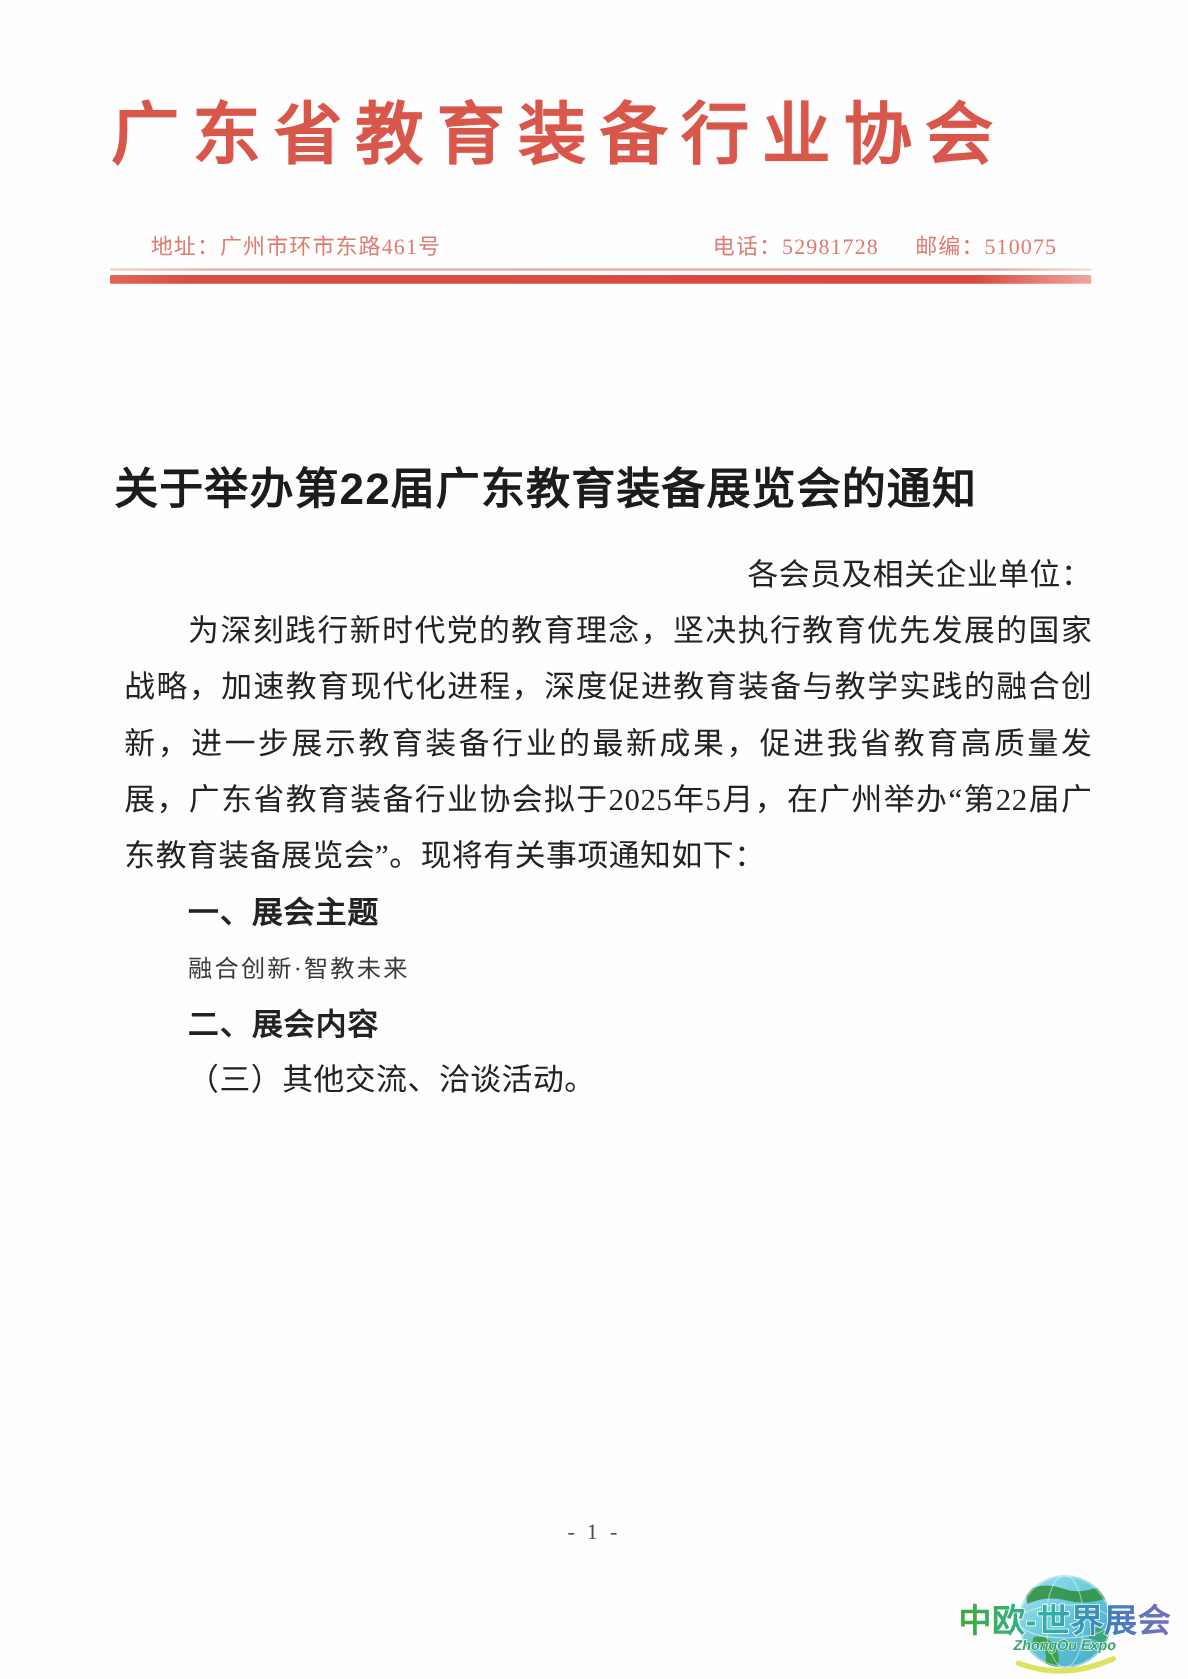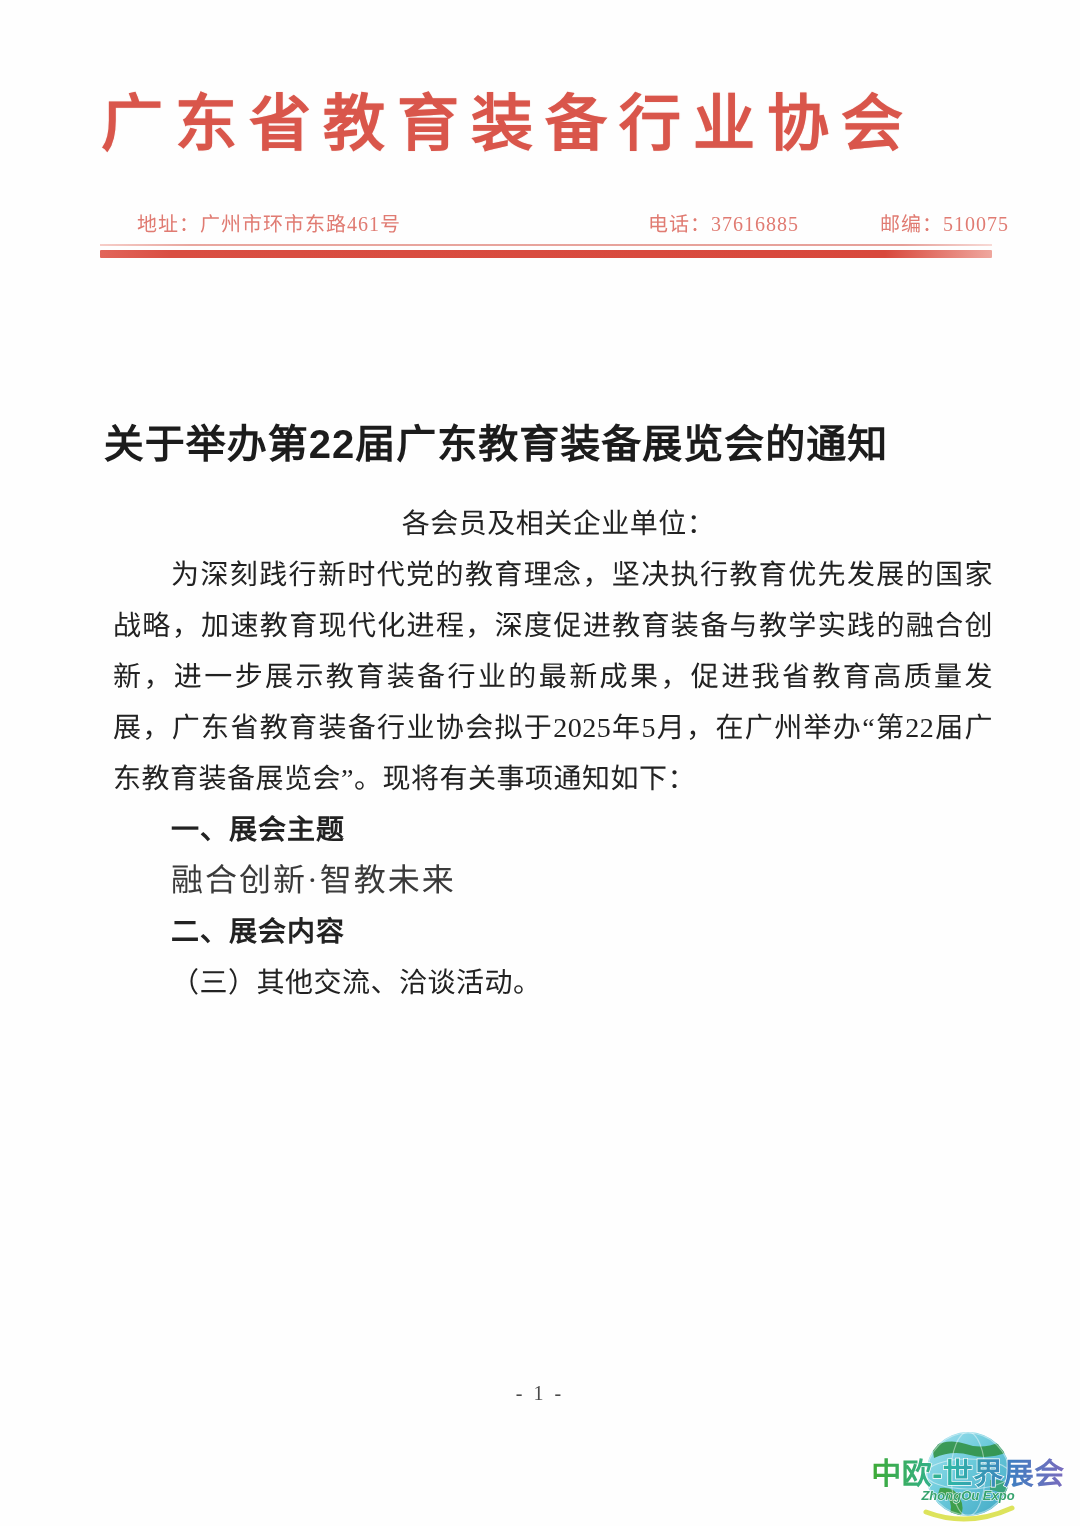--- a/index.html
+++ b/index.html
@@ -58,21 +58,21 @@
     left: 24px;
     top: 0;
   }
   .contact-phone {
     position: absolute;
     left: 535px;
     top: 0;
   }
   .contact-zip {
     position: absolute;
-    left: 767px;
+    left: 719px;
     top: 0;
   }
   .rule-thin {
     position: absolute;
     left: 100px;
     top: 244px;
     width: 892px;
     height: 2px;
     background: linear-gradient(to right, #f6cdc8, #e9a79f 10%, #e6a099 90%, #f8dad6);
   }
@@ -117,40 +117,40 @@
     left: 113px;
     top: 498px;
     width: 880px;
     color: #222222;
     font-size: 28px;
     line-height: 51px;
     font-family: "Liberation Serif", "DejaVu Serif", serif;
     letter-spacing: 0.5px;
   }
   .salutation {
-    text-align: center;
+    text-align: right;
     text-indent: 0;
     margin-left: 11px;
   }
   .para {
     text-align: justify;
     text-align-last: left;
     text-indent: 58px;
   }
   .section-heading {
     font-weight: bold;
     text-indent: 58px;
     font-family: "Liberation Sans", "DejaVu Sans", sans-serif;
     letter-spacing: 1px;
   }
   .theme-line {
     text-indent: 58px;
     font-family: "Liberation Serif", "DejaVu Serif", serif;
     color: #3a3a3a;
-    font-size: 32px;
+    font-size: 22px;
     letter-spacing: 2px;
   }
   
   .page-number {
     position: absolute;
     left: 0;
     top: 1382px;
     width: 1080px;
     text-align: center;
     font-size: 20px;
@@ -170,21 +170,21 @@
 </head>
 <body>
 
 <div class="page">
 
   <div class="letterhead">
     <div class="org-title">广东省教育装备行业协会</div>
 
     <div class="contact-row">
       <span class="contact-address">地址：广州市环市东路461号</span>
-      <span class="contact-phone">电话：37616885</span>
+      <span class="contact-phone">电话：52981728</span>
       <span class="contact-zip">邮编：510075</span>
     </div>
 
     <div class="rule-thin"></div>
     <div class="rule-thick"></div>
   </div>
 
 
   <div class="doc-title">关于举办第22届广东教育装备展览会的通知</div>
 

